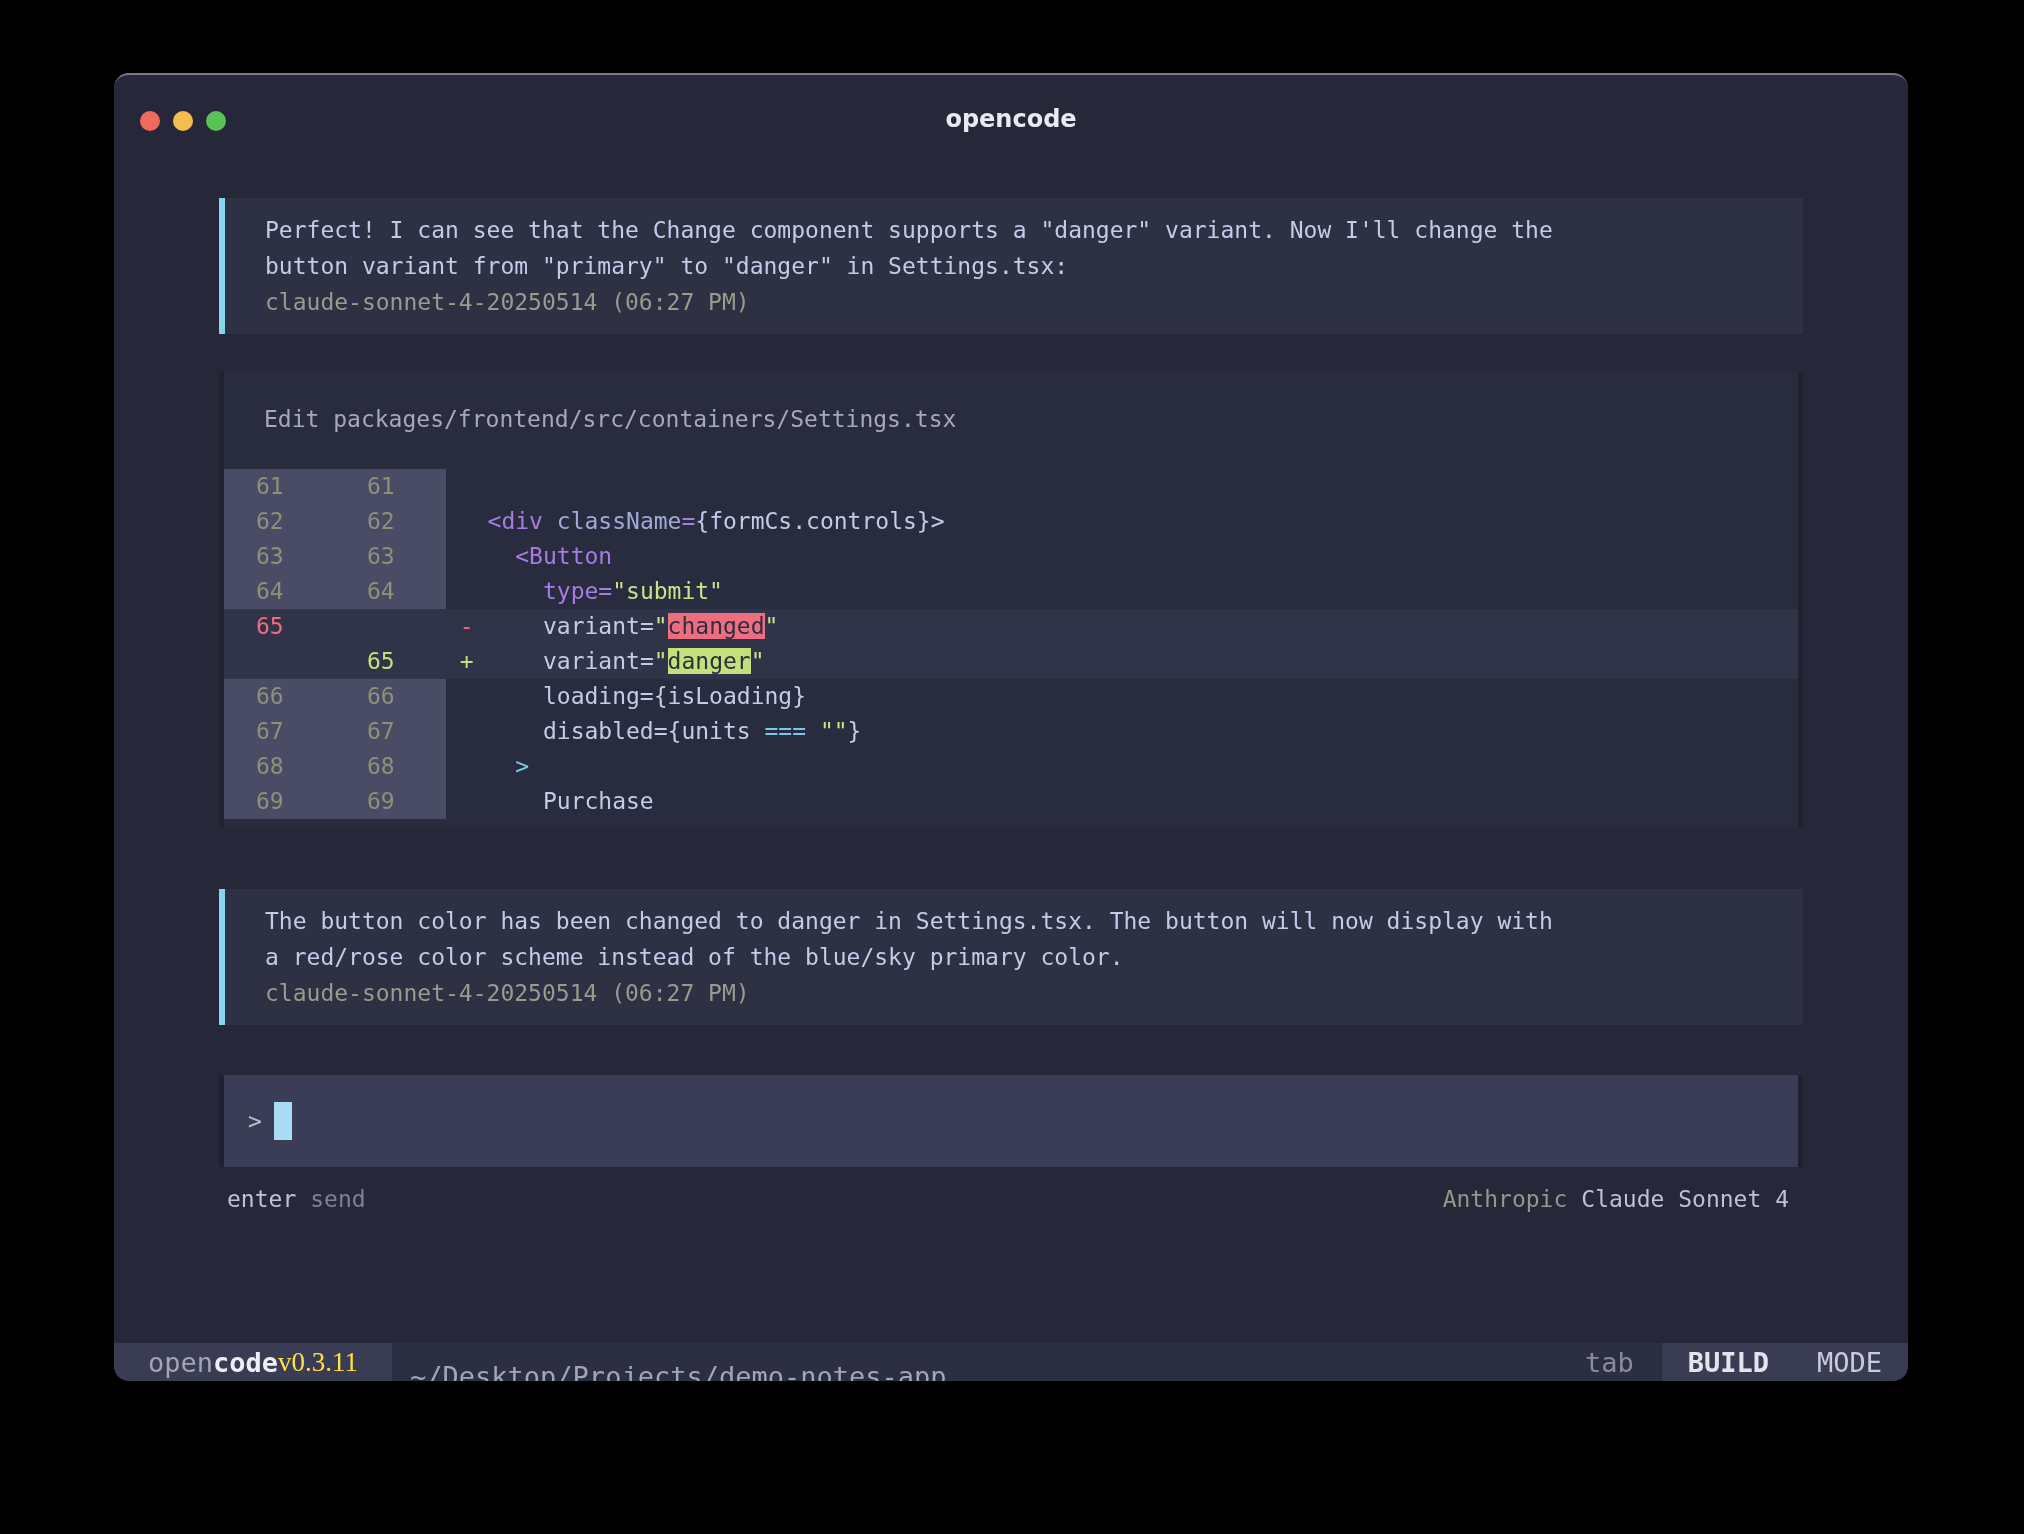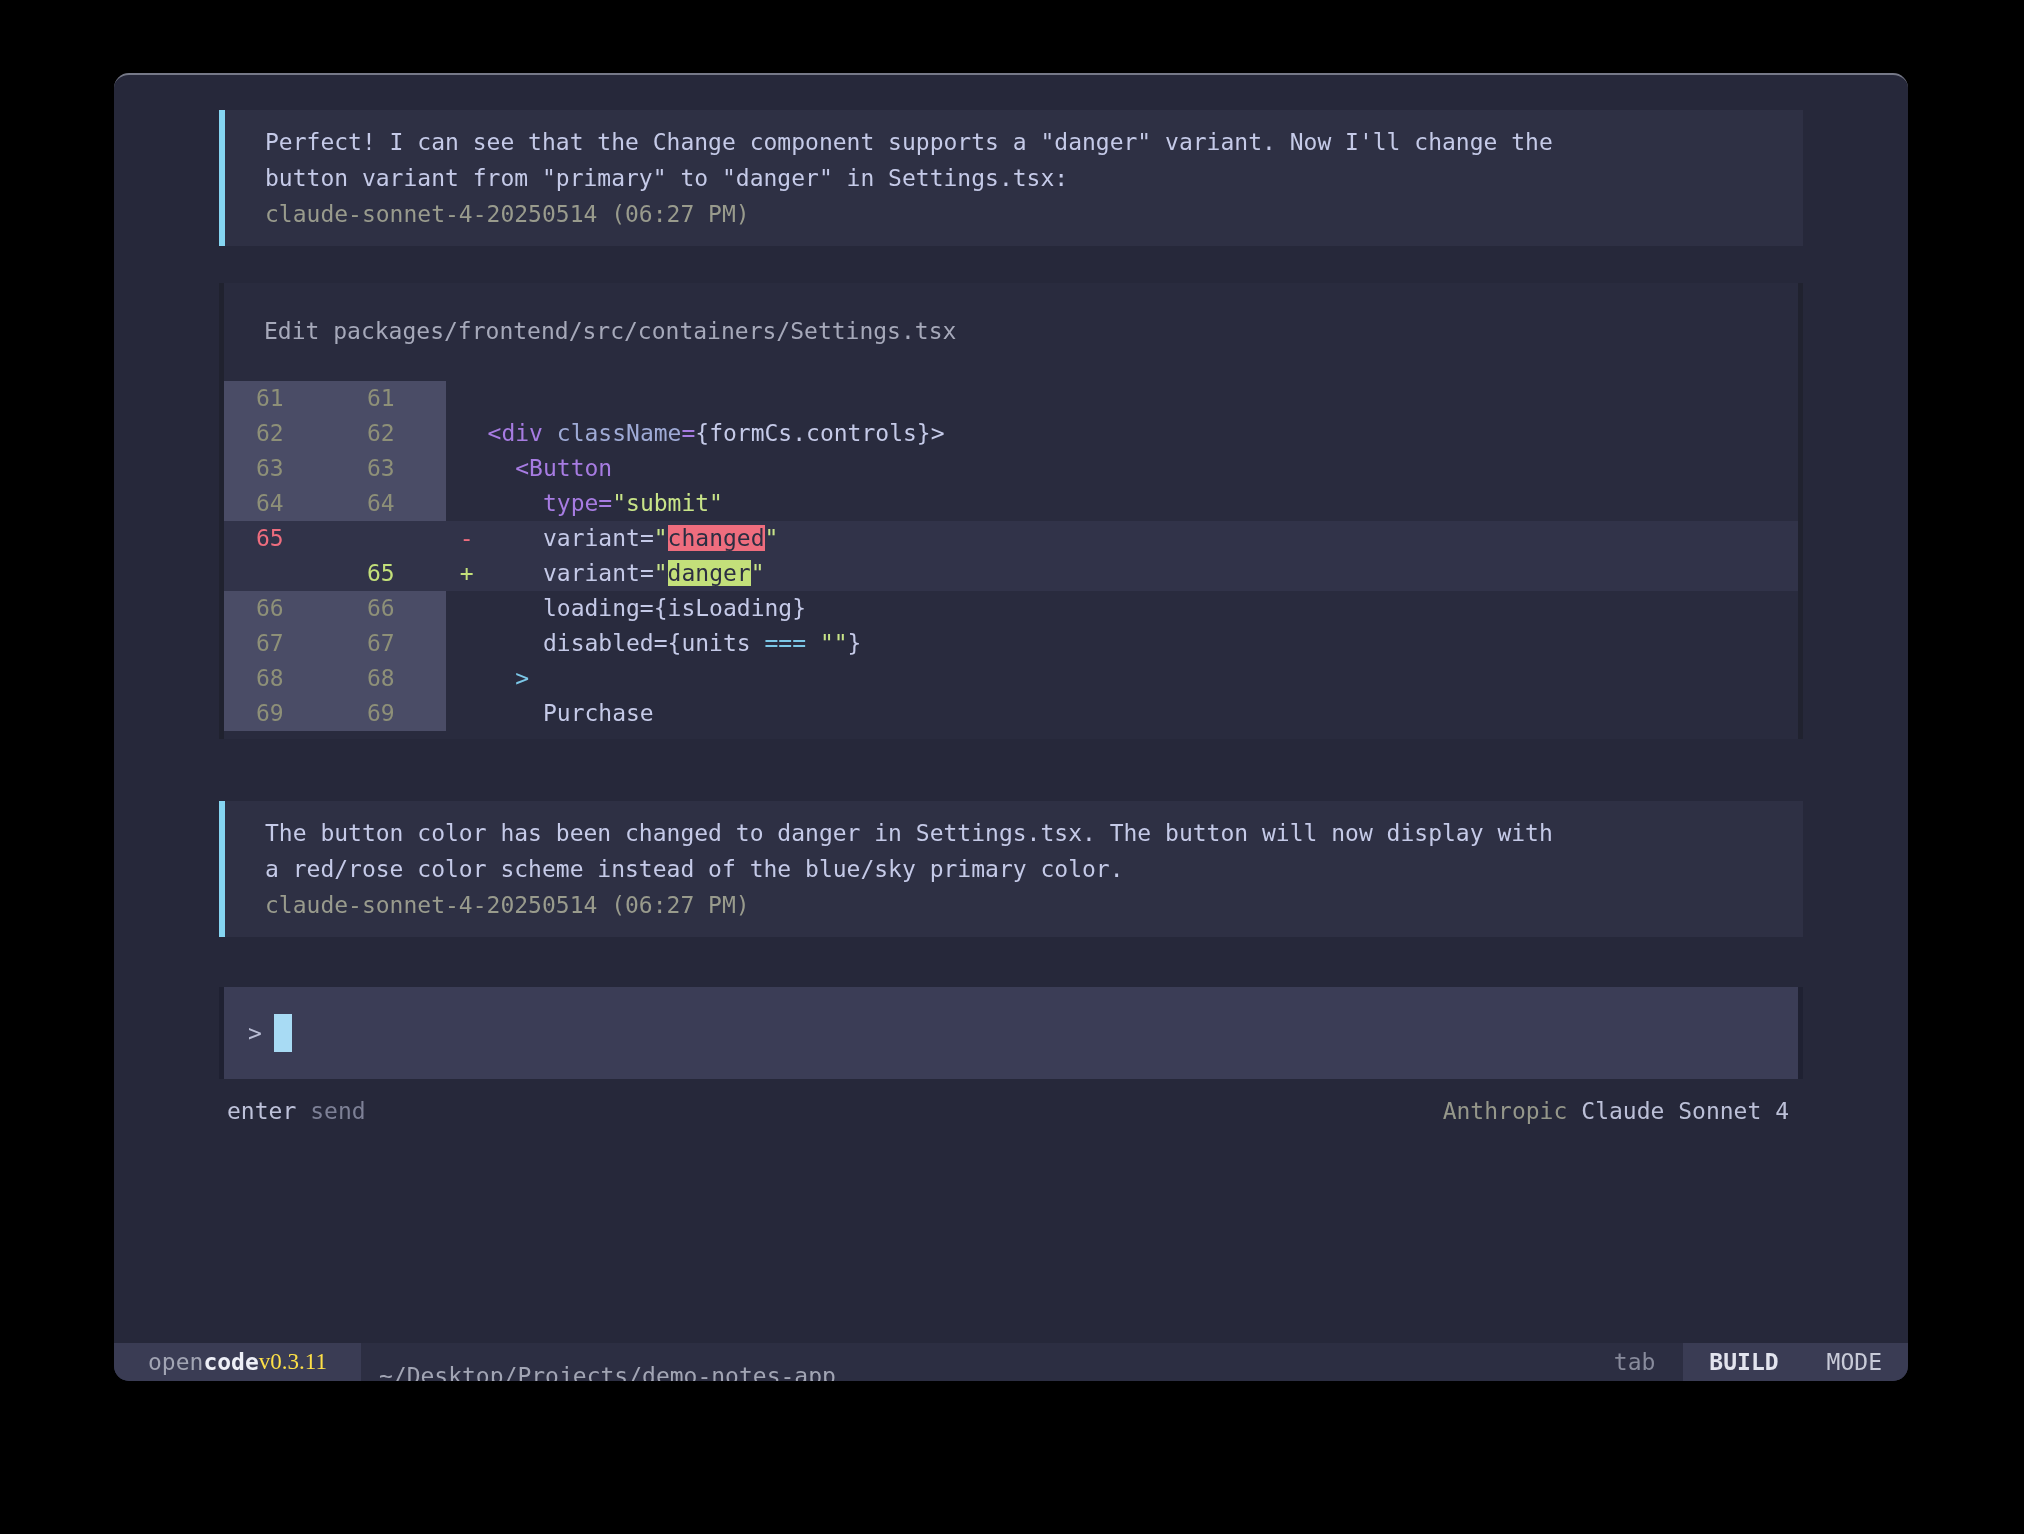--- a/index.html
+++ b/index.html
@@ -91,21 +91,21 @@
   }
   .hint-key{color:#bec2da;}
   .hint-action{color:#7d8096;margin-left:14px;}
   .hint-provider{color:#95978a;}
   .hint-model{color:#bcc0d8;margin-left:14px;}
 
   
   .statusbar{
     position:absolute;left:0;right:0;bottom:0;height:38px;
     background:#2c2e42;border-radius:0 0 14px 14px;
-    display:flex;align-items:center;font-size:23px;
+    display:flex;align-items:center;font-size:27px;
   }
   .sb-left{display:flex;align-items:center;height:100%;flex:1 1 auto;min-width:0;}
   .sb-chip{
     background:#3a3c54;height:100%;display:flex;align-items:center;
     padding:0 34px;border-radius:0 0 0 14px;
   }
   .sb-open{color:#a2a5b4;}
   .sb-code{color:#eef0f8;font-weight:bold;}
   .sb-version{color:#fde047;font-family:Liberation Serif, serif;}
   .sb-cwd{color:#a2a5b4;margin-left:18px;margin-top:28px;}
@@ -116,20 +116,28 @@
     padding:0 26px;border-radius:0 0 14px 0;
   }
   .sb-mode-bold{color:#e2e4ee;font-weight:bold;}
   .sb-mode-rest{color:#c8cbd8;margin-left:14px;padding-left:34px;}
 </style>
 </head>
 <body>
 
 <div class="window">
 
+  <div class="titlebar">
+    <div class="lights">
+      <div class="light red"></div>
+      <div class="light yellow"></div>
+      <div class="light green"></div>
+    </div>
+    <div class="win-title">opencode</div>
+  </div>
 
   <div class="content">
 
 
     <div class="msg">
       <div class="msg-line">Perfect! I can see that the Change component supports a "danger" variant. Now I'll change the</div>
       <div class="msg-line">button variant from "primary" to "danger" in Settings.tsx:</div>
       <div class="msg-footer">claude-sonnet-4-20250514 (06:27 PM)</div>
     </div>
 

